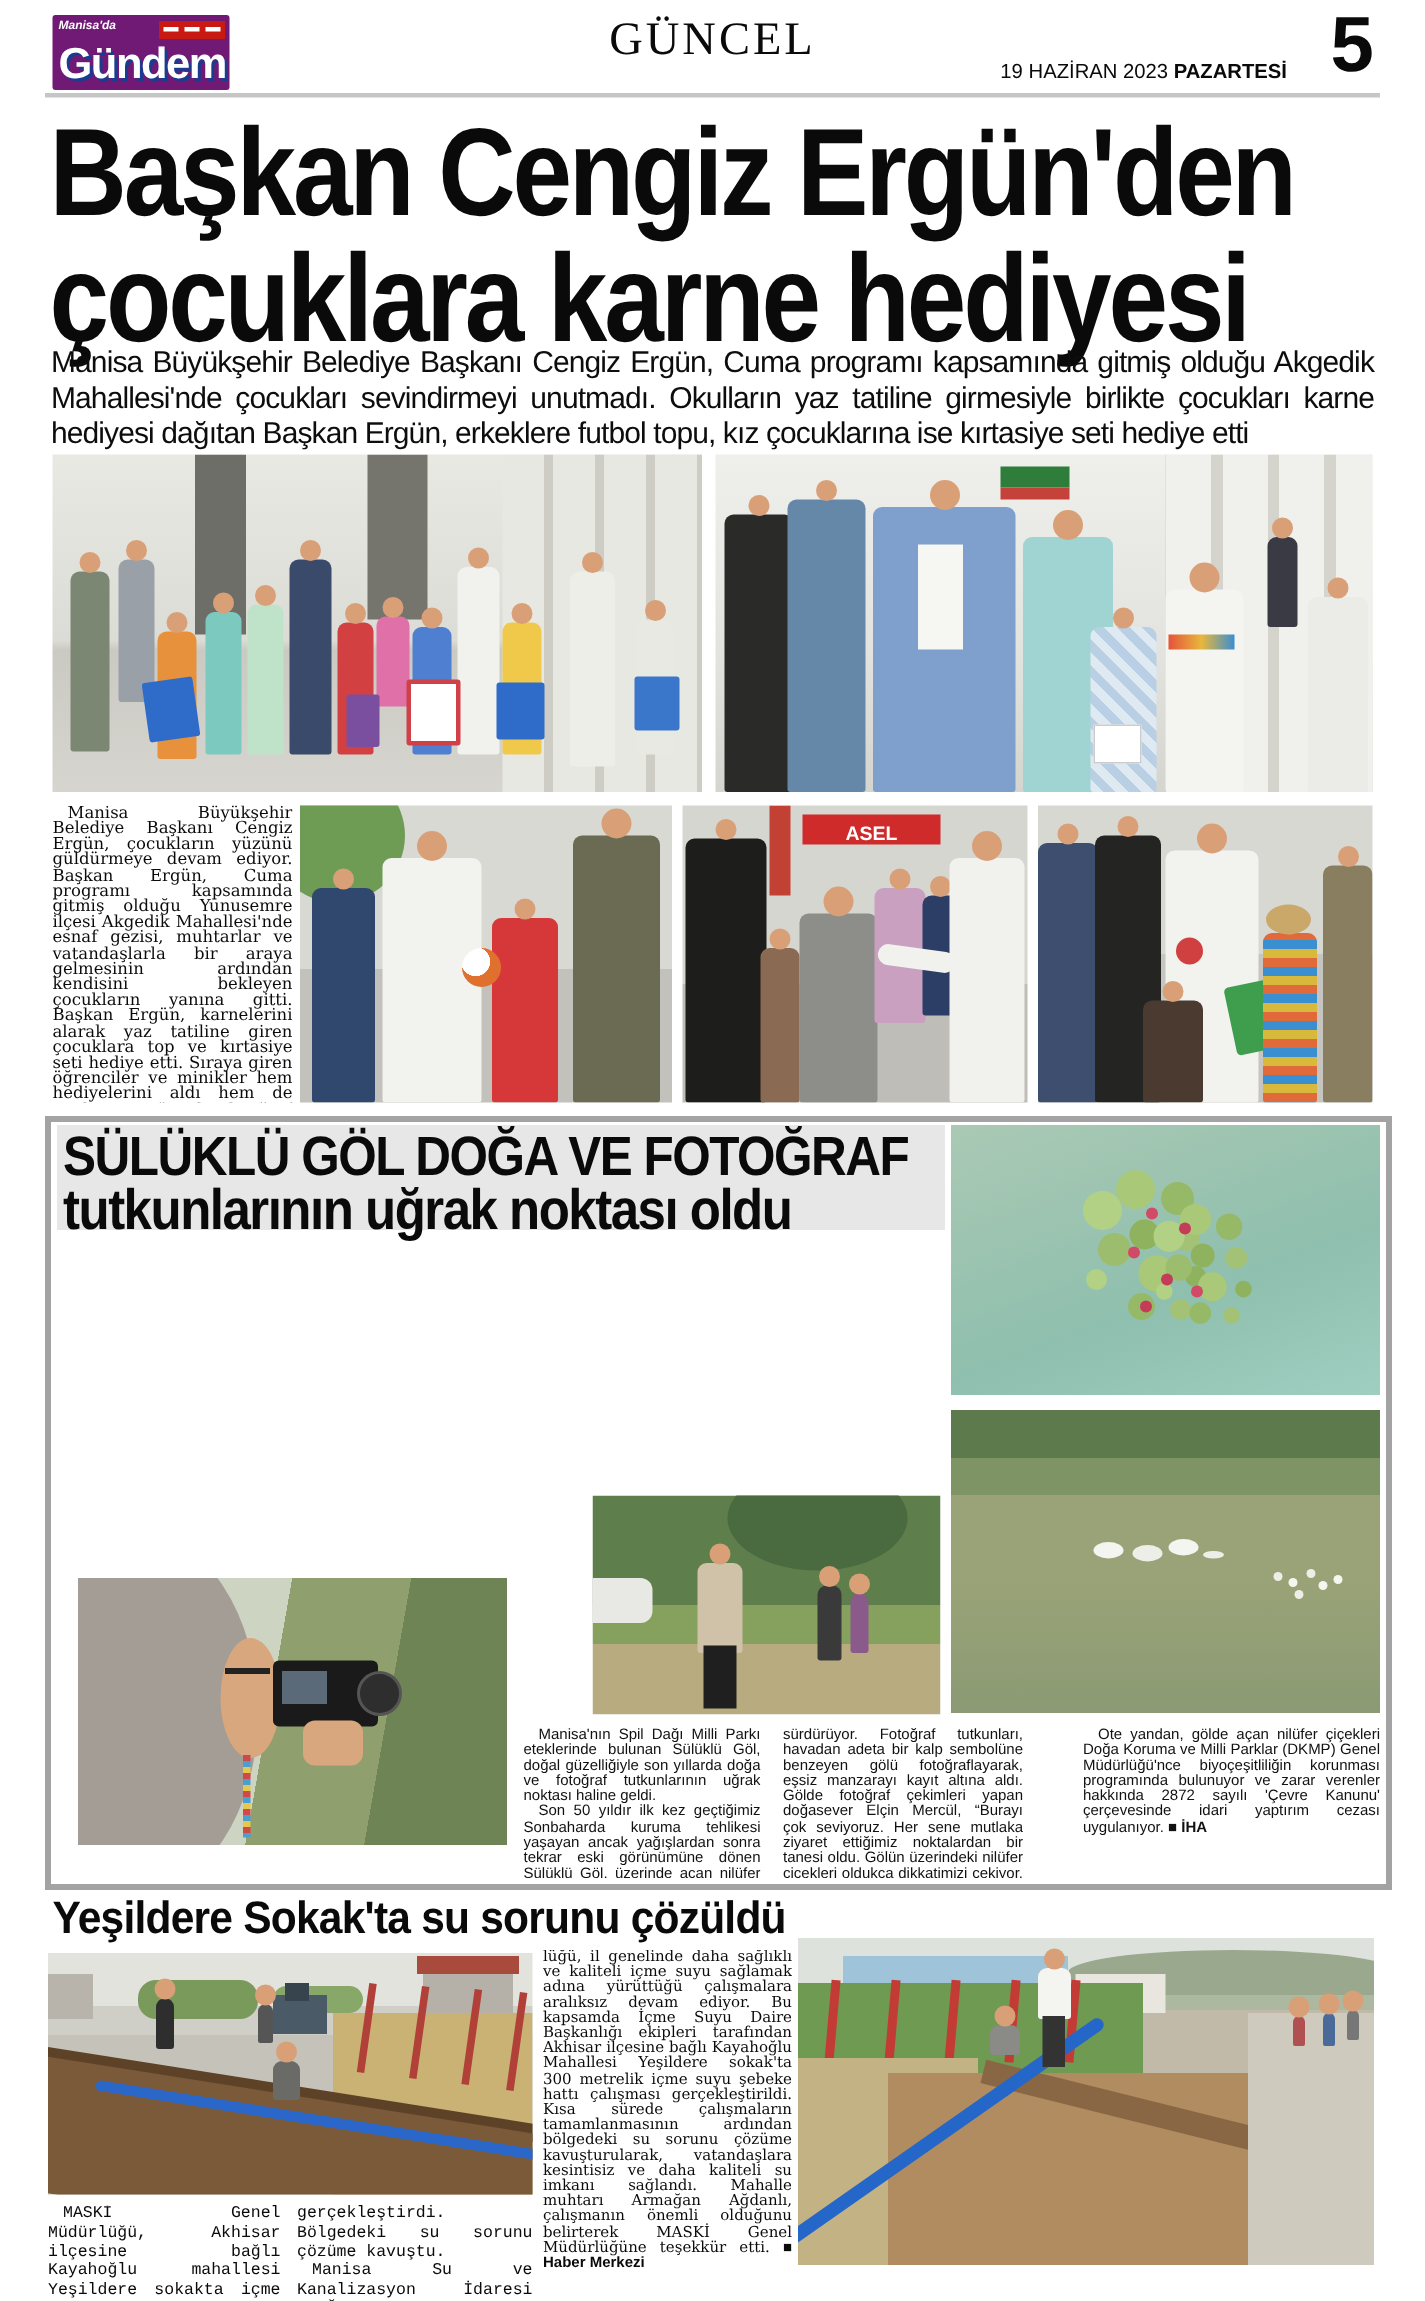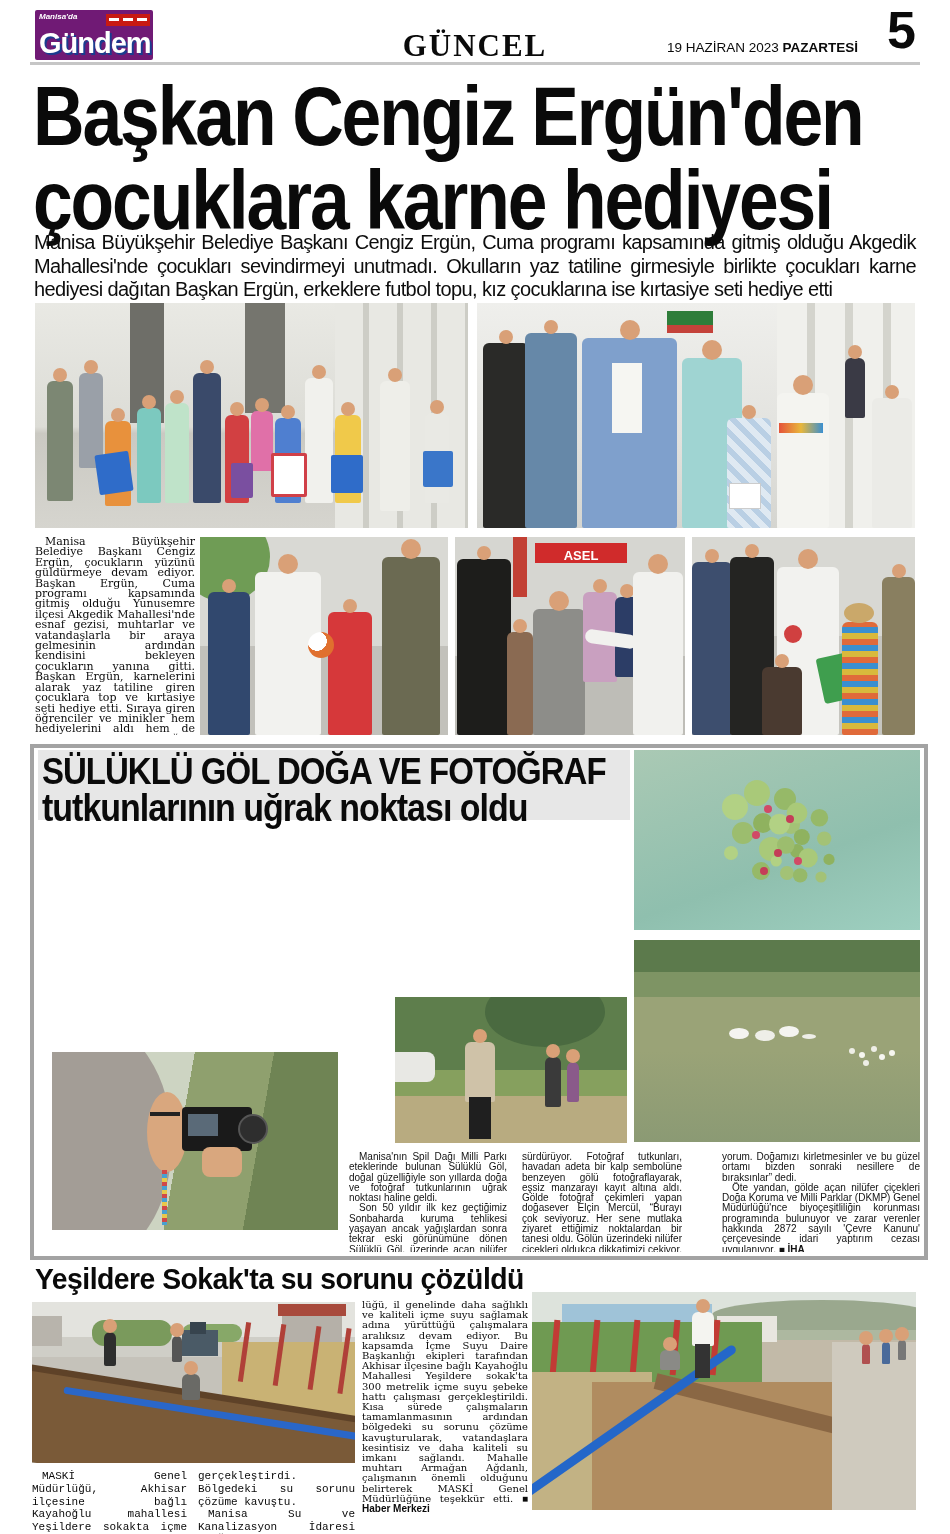--- a/index.html
+++ b/index.html
@@ -12,22 +12,22 @@
   .p{position:absolute;border-radius:6px 6px 2px 2px;}
   .p::after{content:"";position:absolute;top:-13px;left:calc(50% - 7px);width:14px;height:14px;border-radius:50%;background:#d9a077;}
   .p.big::after{width:20px;height:20px;top:-18px;left:calc(50% - 10px);}
   
   .logo{left:35px;top:10px;width:118px;height:50px;background:#701a75;border-radius:2px;}
   .logo-top{position:absolute;left:4px;top:2px;font-size:8px;font-weight:bold;font-style:italic;color:#fff;}
   .logo-main{position:absolute;left:4px;bottom:2px;font-size:29px;line-height:29px;font-weight:bold;color:#fff;
              letter-spacing:-1px;text-shadow:2px 2px 0 #1a3c8f;}
   .logo-mini{position:absolute;right:3px;top:4px;width:44px;height:12px;background:#c81a12;}
   .logo-mini i{position:absolute;top:4px;width:10px;height:3px;background:#fff;}
-  .section-title{left:0;top:28px;width:100%;text-align:center;font-family:"Liberation Serif",serif;
-                 font-size:31px;font-weight:bold;letter-spacing:2px;}
+  .section-title{left:0;top:8px;width:100%;text-align:center;font-family:"Liberation Serif",serif;
+                 font-size:31px;font-weight:normal;letter-spacing:2px;}
   .dateline{top:40px;right:92px;font-size:13.5px;white-space:nowrap;}
   .dateline b{font-weight:bold;}
   .pageno{top:4px;right:34px;font-size:52px;line-height:52px;font-weight:bold;}
   .header-rule{left:30px;top:62px;width:890px;height:3px;background:#c6c6c6;}
   
   .h1line{left:33px;font-size:68px;line-height:68px;font-weight:900;letter-spacing:-2px;white-space:nowrap;
           transform:scale(1.05,1.22);transform-origin:0 0;}
   .lead{left:34px;top:231px;width:882px;font-size:20px;line-height:23.5px;letter-spacing:-0.6px;
         text-align:justify;color:#0d0d0d;}
   .bodycol{font-family:"DejaVu Serif",serif;font-size:11px;line-height:10.4px;text-align:justify;overflow:hidden;}
@@ -201,21 +201,20 @@
     </div>
 
     <div class="s col2txt" style="left:315px;top:404px;width:158px;height:100px">
       <p class="ind">Manisa'nın Spil Dağı Milli Parkı eteklerinde bulunan Sülüklü Göl, doğal güzelliğiyle son yıllarda doğa ve fotoğraf tutkunlarının uğrak noktası haline geldi.</p>
       <p class="ind">Son 50 yıldır ilk kez geçtiğimiz Sonbaharda kuruma tehlikesi yaşayan ancak yağışlardan sonra tekrar eski görünümüne dönen Sülüklü Göl, üzerinde açan nilüfer çiçekleri ve eşsiz doğal güzelliği ile doğa ve fotoğraf severlerin ilgi odağı olmayı</p>
     </div>
     <div class="s col2txt" style="left:488px;top:404px;width:160px;height:100px">
       <p class="noind">sürdürüyor. Fotoğraf tutkunları, havadan adeta bir kalp sembolüne benzeyen gölü fotoğraflayarak, eşsiz manzarayı kayıt altına aldı. Gölde fotoğraf çekimleri yapan doğasever Elçin Mercül, “Burayı çok seviyoruz. Her sene mutlaka ziyaret ettiğimiz noktalardan bir tanesi oldu. Gölün üzerindeki nilüfer çiçekleri oldukça dikkatimizi çekiyor. Burası bize güzel materyaller sunuyor. Herkesin doğayı sevmesini umu-</p>
     </div>
     <div class="s col2txt" style="left:688px;top:404px;width:198px;height:100px">
-      <p class="noind">yorum. Doğamızı kirletmesinler ve bu güzel ortamı bizden sonraki nesillere de bıraksınlar” dedi.</p>
       <p class="ind"><span>Öte yandan, gölde açan nilüfer çiçekleri Doğa Koruma ve Milli Parklar (DKMP) Genel Müdürlüğü'nce biyoçeşitliliğin korunması programında bulunuyor ve zarar verenler hakkında 2872 sayılı 'Çevre Kanunu' çerçevesinde idari yaptırım cezası uygulanıyor. </span><span class="by">■ İHA</span></p>
     </div>
   </div>
 
   <div class="abs h3line">Yeşildere Sokak'ta su sorunu çözüldü</div>
 
   <div class="ph" style="left:32px;top:1302px;width:323px;height:161px;background:linear-gradient(180deg,#e3e3de 0 22%,#cfcec7 22% 34%,#c5c2ba 34% 100%)">
     <div class="s" style="left:60px;top:18px;width:80px;height:26px;border-radius:12px;background:#7a9a5c"></div>
     <div class="s" style="left:150px;top:22px;width:60px;height:18px;border-radius:10px;background:#87a868"></div>
     <div class="s" style="left:250px;top:8px;width:60px;height:40px;background:#b5b0a8"></div>

